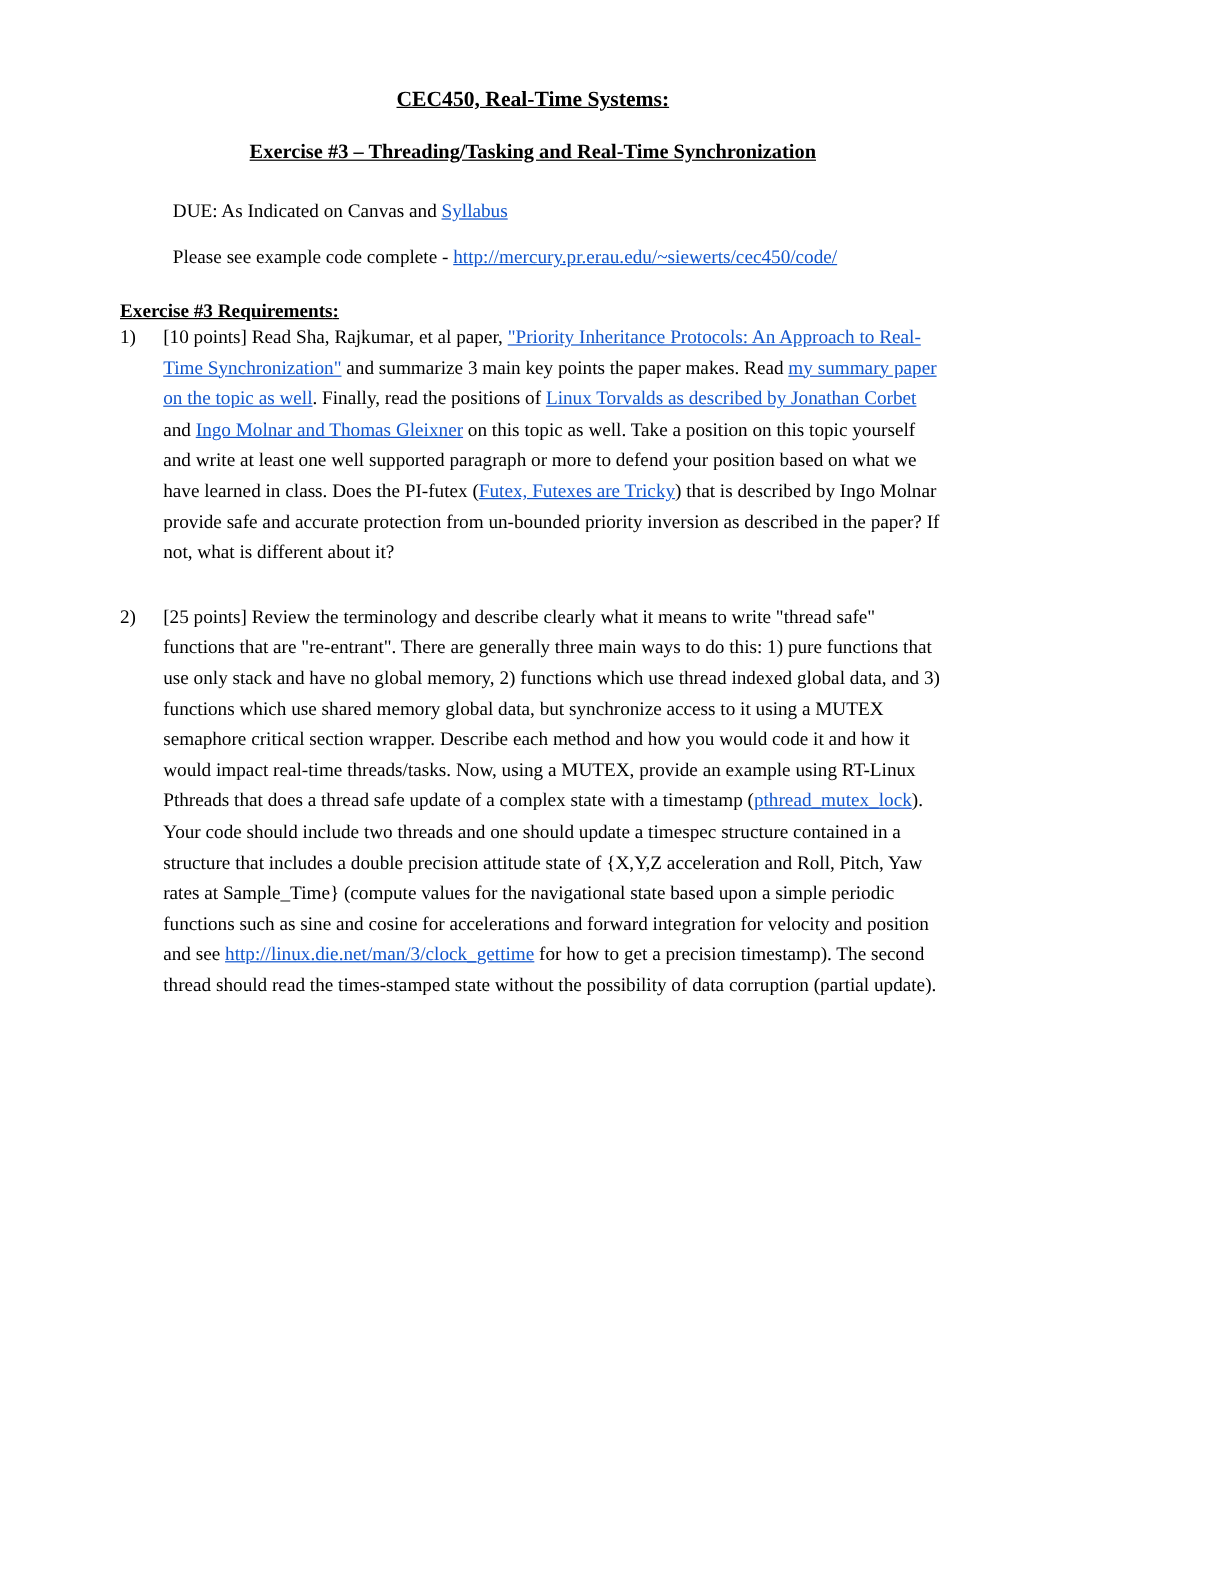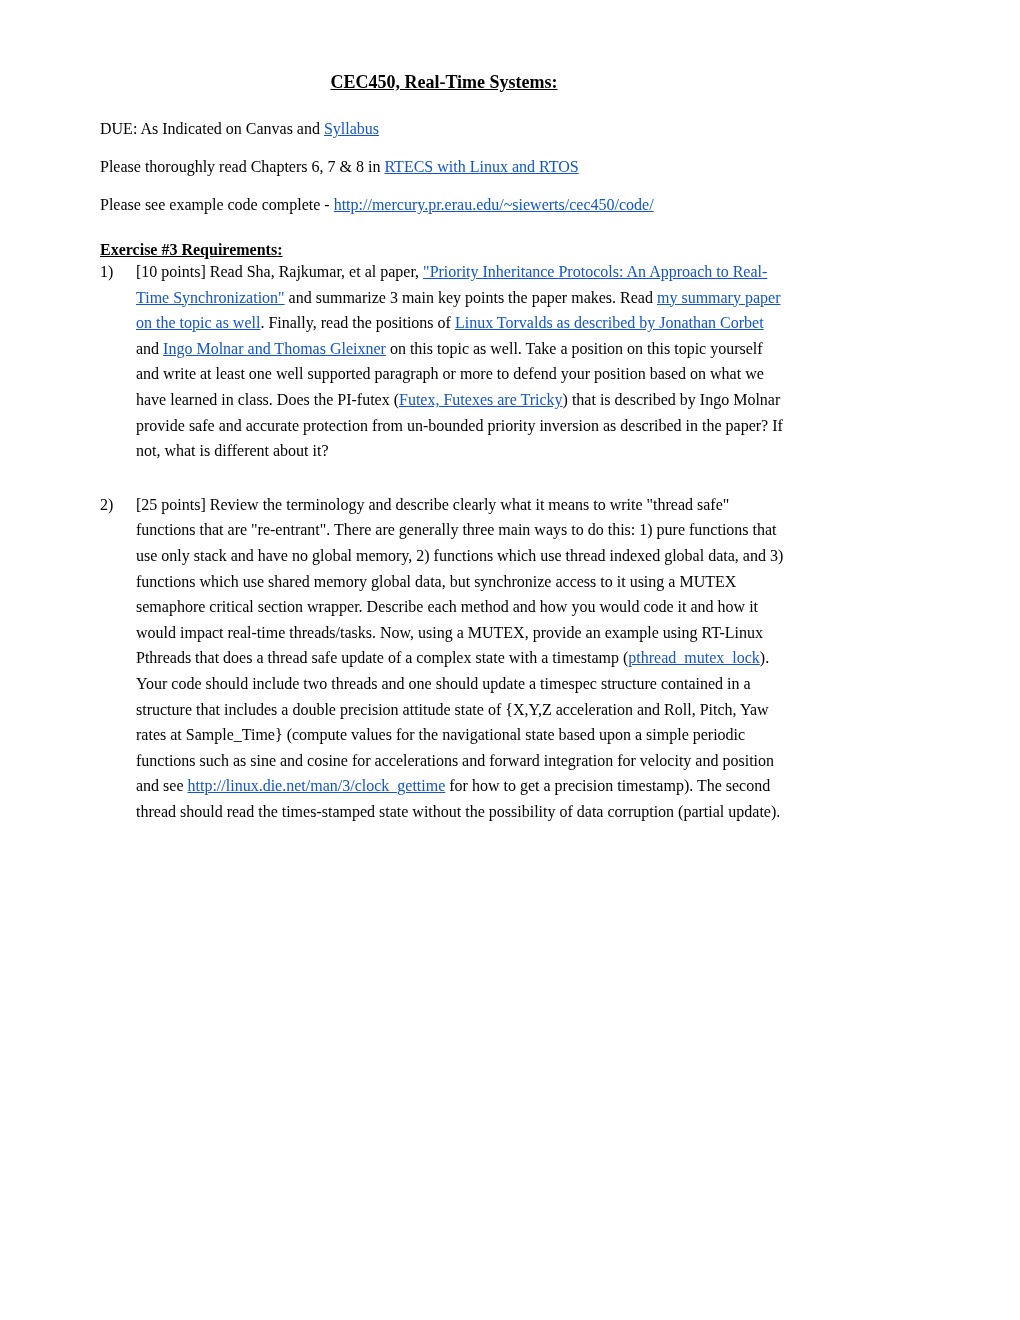--- a/index.html
+++ b/index.html
@@ -32,20 +32,21 @@
       text-align: center;
       font-weight: bold;
       text-decoration: underline;
       font-size: 17px;
       margin-bottom: 28px;
     }
     .body-text {
       font-size: 16px;
       line-height: 1.5;
       margin-bottom: 14px;
+      margin-left: 44px;
     }
     a {
       color: #1155cc;
       text-decoration: underline;
     }
     .section-heading {
       font-weight: bold;
       text-decoration: underline;
       font-size: 16px;
       margin-top: 24px;
@@ -73,28 +74,26 @@
       flex: 1;
     }
   </style>
 </head>
 <body>
 
 <div class="page">
 
   <div class="main-title">CEC450, Real-Time Systems:</div>
 
+  <div class="subtitle">Exercise #3 – Threading/Tasking and Real-Time Synchronization</div>
 
   <p class="body-text">
     <span>DUE: As Indicated on Canvas and </span><a href="#">Syllabus</a>
   </p>
 
-  <p class="body-text">
-    <span>Please thoroughly read Chapters 6, 7 &amp; 8 in </span><a href="#">RTECS with Linux and RTOS</a>
-  </p>
 
   <p class="body-text">
     <span>Please see example code complete - </span><a href="#">http://mercury.pr.erau.edu/~siewerts/cec450/code/</a>
   </p>
 
 
   <p class="section-heading">
     <span>Exercise #3 Requirements</span><span>:</span>
   </p>
 

